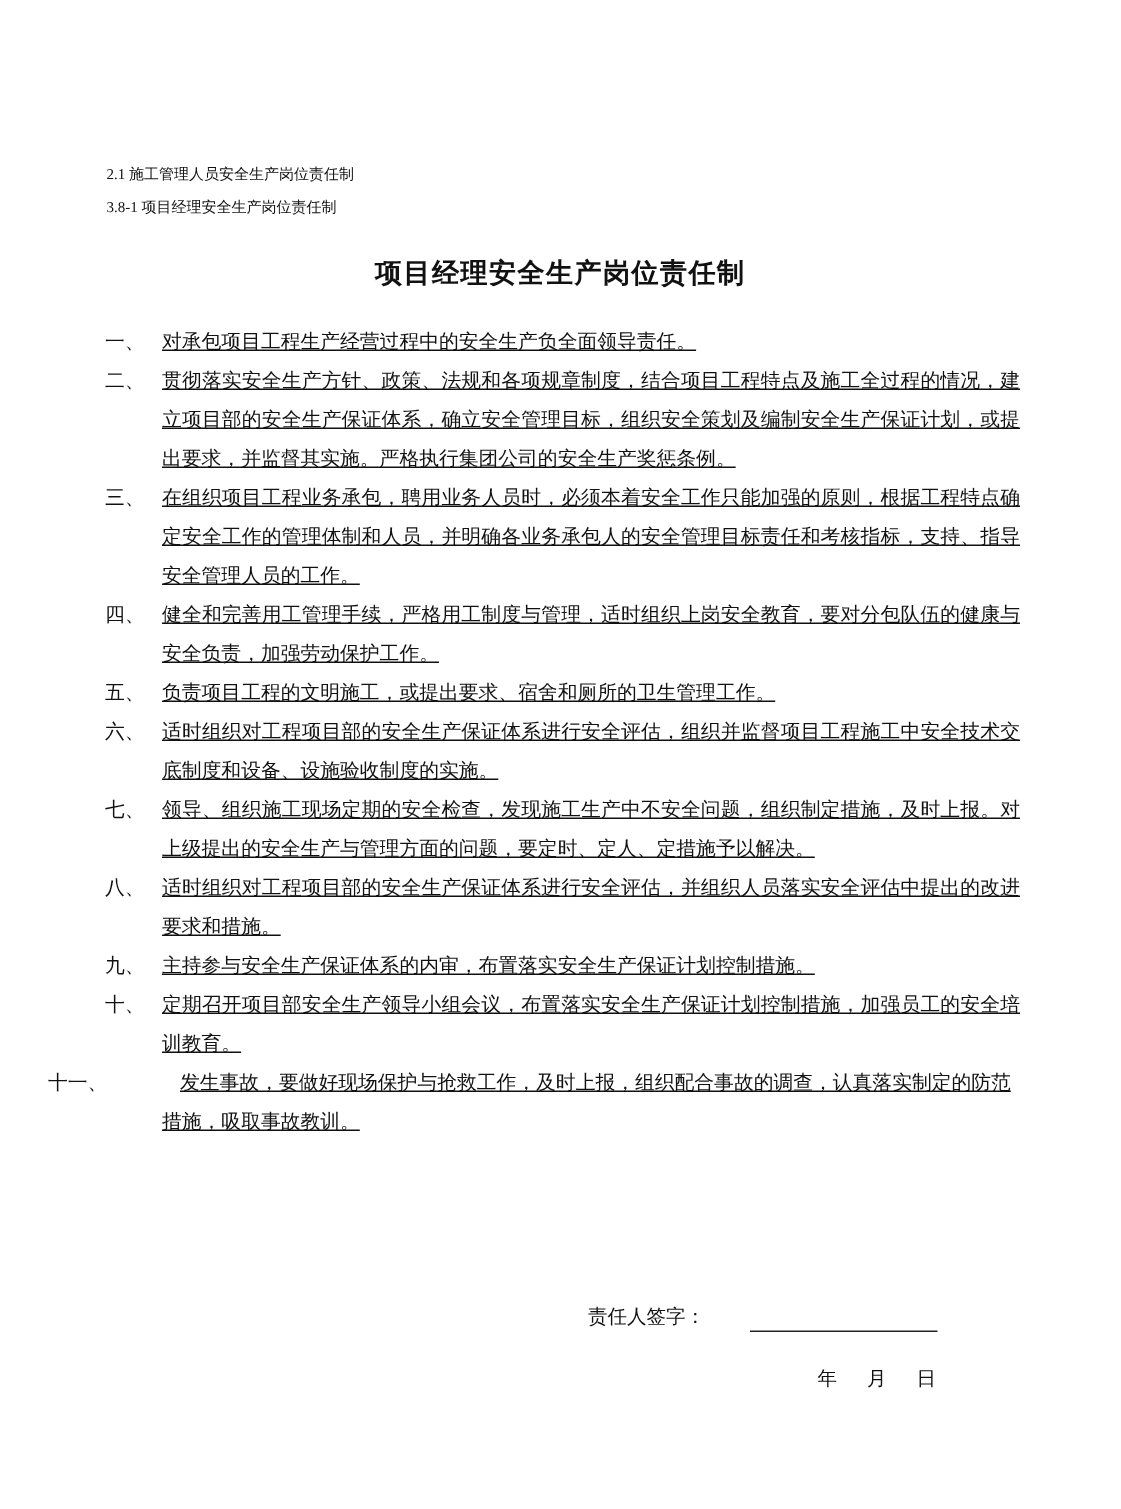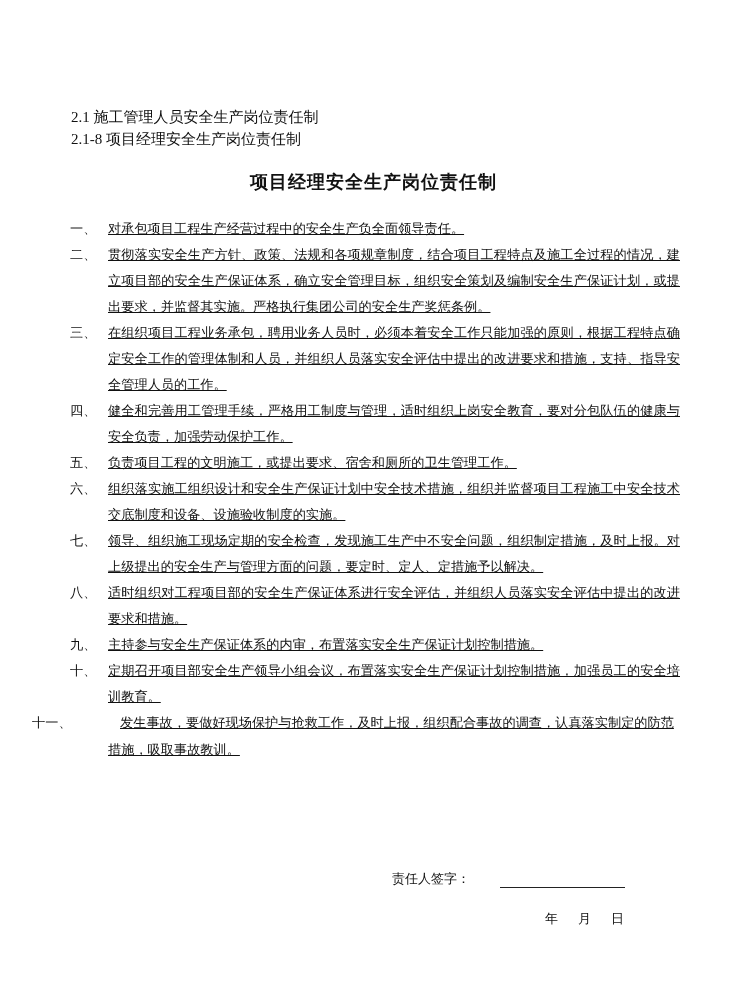--- a/index.html
+++ b/index.html
@@ -1,21 +1,21 @@
 <!DOCTYPE html>
 <html><head>
   <meta charset="utf-8">
   <style>
     html, body { margin: 0; padding: 0; background: #ffffff; }
     body {
       width: 747px; height: 1006px; position: relative; overflow: hidden;
       font-family: "DejaVu Sans", sans-serif; color: #111111;
     }
     .section-heading {
-      position: absolute; left: 71px; font-size: 15px; line-height: 16px;
+      position: absolute; left: 71px; font-size: 10px; line-height: 16px;
       font-family: "Liberation Serif", "DejaVu Serif", serif;
     }
     #h1 { top: 109px; }
     #h2 { top: 131px; }
     .doc-title {
       position: absolute; top: 170px; left: 0; width: 747px; text-align: center;
       font-size: 18px; font-weight: bold; letter-spacing: 1px;
       font-family: "DejaVu Serif", serif;
     }
     .items { position: absolute; top: 216px; left: 70px; width: 610px; }
@@ -26,48 +26,48 @@
       position: absolute; top: 870px; left: 392px; font-size: 13px; line-height: 18px;
       display: flex; align-items: flex-end; gap: 28px;
     }
     .sig-line { display: inline-block; width: 125px; border-bottom: 1px solid #222; height: 16px; margin-left: 2px; }
     .date { position: absolute; top: 910px; left: 545px; font-size: 13px; display: flex; gap: 20px; }
   </style>
 </head>
 <body>
 
 <div id="h1" class="section-heading">2.1 施工管理人员安全生产岗位责任制</div>
-<div id="h2" class="section-heading">2.1-8 项目经理安全生产岗位责任制</div>
+<div id="h2" class="section-heading">3.8-1 项目经理安全生产岗位责任制</div>
 
 <div class="doc-title">项目经理安全生产岗位责任制</div>
 
 <div class="items">
   <div class="item">
       <span class="num">一、</span>
       <span class="txt">对承包项目工程生产经营过程中的安全生产负全面领导责任。</span>
     </div>
   <div class="item">
       <span class="num">二、</span>
       <span class="txt">贯彻落实安全生产方针、政策、法规和各项规章制度，结合项目工程特点及施工全过程的情况，建立项目部的安全生产保证体系，确立安全管理目标，组织安全策划及编制安全生产保证计划，或提出要求，并监督其实施。严格执行集团公司的安全生产奖惩条例。</span>
     </div>
   <div class="item">
       <span class="num">三、</span>
-      <span class="txt">在组织项目工程业务承包，聘用业务人员时，必须本着安全工作只能加强的原则，根据工程特点确定安全工作的管理体制和人员，并组织人员落实安全评估中提出的改进要求和措施，支持、指导安全管理人员的工作。</span>
+      <span class="txt">在组织项目工程业务承包，聘用业务人员时，必须本着安全工作只能加强的原则，根据工程特点确定安全工作的管理体制和人员，并明确各业务承包人的安全管理目标责任和考核指标，支持、指导安全管理人员的工作。</span>
     </div>
   <div class="item">
       <span class="num">四、</span>
       <span class="txt">健全和完善用工管理手续，严格用工制度与管理，适时组织上岗安全教育，要对分包队伍的健康与安全负责，加强劳动保护工作。</span>
     </div>
   <div class="item">
       <span class="num">五、</span>
       <span class="txt">负责项目工程的文明施工，或提出要求、宿舍和厕所的卫生管理工作。</span>
     </div>
   <div class="item">
       <span class="num">六、</span>
-      <span class="txt">组织落实施工组织设计和安全生产保证计划中安全技术措施，组织并监督项目工程施工中安全技术交底制度和设备、设施验收制度的实施。</span>
+      <span class="txt">适时组织对工程项目部的安全生产保证体系进行安全评估，组织并监督项目工程施工中安全技术交底制度和设备、设施验收制度的实施。</span>
     </div>
   <div class="item">
       <span class="num">七、</span>
       <span class="txt">领导、组织施工现场定期的安全检查，发现施工生产中不安全问题，组织制定措施，及时上报。对上级提出的安全生产与管理方面的问题，要定时、定人、定措施予以解决。</span>
     </div>
   <div class="item">
       <span class="num">八、</span>
       <span class="txt">适时组织对工程项目部的安全生产保证体系进行安全评估，并组织人员落实安全评估中提出的改进要求和措施。</span>
     </div>
   <div class="item">

